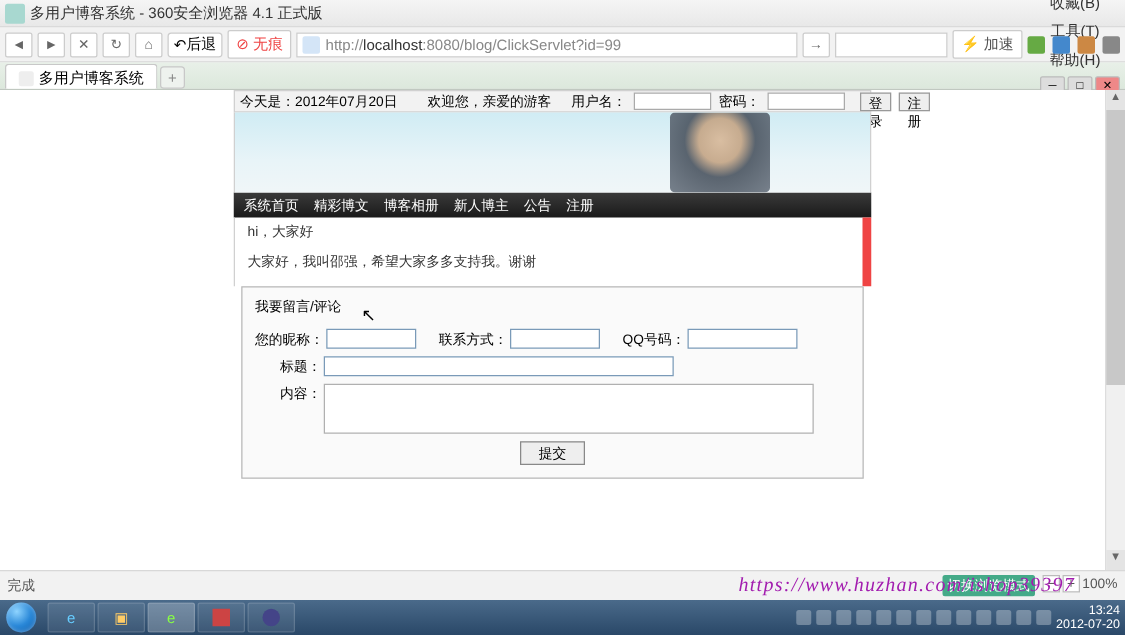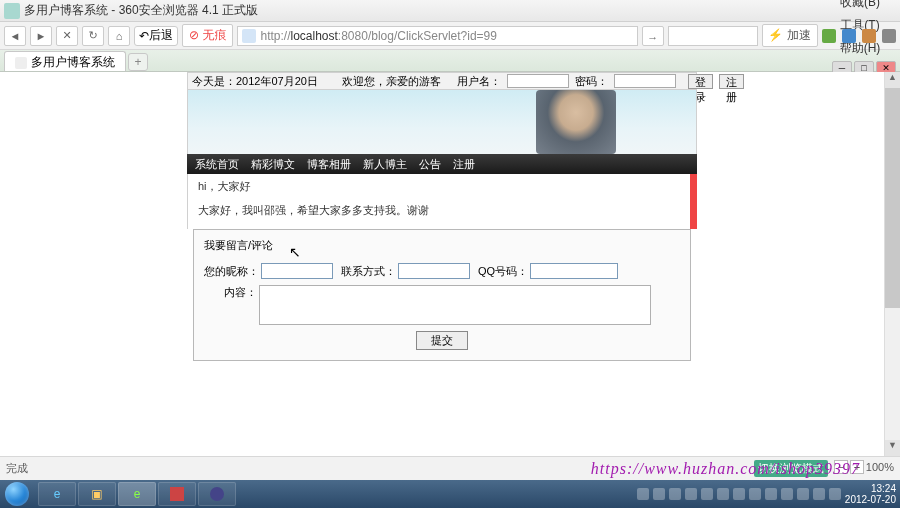--- a/index.html
+++ b/index.html
@@ -55,21 +55,21 @@
 .navbar a { color: #fff; font-size: 11px; text-decoration: none; }
 
 .meta { text-align: center; padding: 8px 0; font-size: 11px; color: #333; border-left: 1px solid #d0d0d0; border-right: 1px solid #d0d0d0; }
 .post { padding: 4px 10px 10px; font-size: 11px; line-height: 1.6; color: #333; border-left: 1px solid #d0d0d0; border-right: 7px solid #ef4444;}
 
 .comment-box { margin: 0 6px; border: 1px solid #b8b8b8; background: #fafafa; padding: 8px 10px 10px; }
 .comment-box .head { font-size: 11px; margin-bottom: 10px; }
 .frow { display: flex; align-items: center; font-size: 11px; margin-bottom: 6px; gap: 2px; }
 .frow label { white-space: nowrap; }
 .frow input[type=text] { height: 16px; border: 1px solid #7a9ab8; background: #fff; font-size: 11px; }
-.frow.r1 label { margin-left: 6px; }
+.frow.r1 label { margin-left: 16px; }
 .frow.r1 label:first-child { margin-left: 0; }
 .frow.r1 input { width: 72px; }
 .frow.r1 input.qq { width: 88px; }
 .frow.r2 { padding-left: 20px; }
 .frow.r2 input { width: 280px; }
 .frow.r3 { padding-left: 20px; align-items: flex-start; }
 .frow.r3 textarea { width: 392px; height: 40px; border: 1px solid #b0b0b0; background: #fff; resize: none; font-size: 11px; }
 .submit-row { text-align: center; margin-top: 4px; }
 .submit-row button { border: 1px solid #888; background: #eee; padding: 1px 14px; font-size: 11px; }
 
@@ -176,20 +176,24 @@
     <div class="comment-box">
       <div class="head">我要留言/评论</div>
       <div class="frow r1">
         <label>您的昵称：</label>
         <input type="text" style="">
         <label>联系方式：</label>
         <input type="text" style="">
         <label>QQ号码：</label>
         <input type="text" class="qq" style="">
       </div>
+      <div class="frow r2">
+        <label>标题：</label>
+        <input type="text" style="">
+      </div>
       <div class="frow r3">
         <label>内容：</label>
         <textarea style=""></textarea>
       </div>
       <div class="submit-row">
         <button>提交</button>
       </div>
     </div>
   </div>
 </div>

